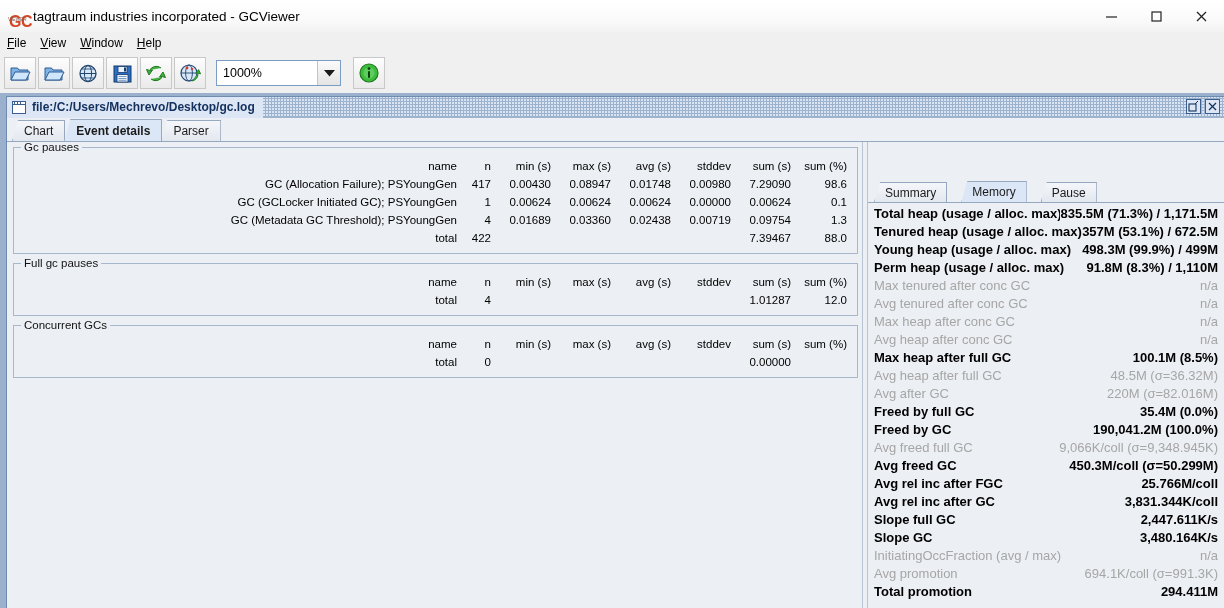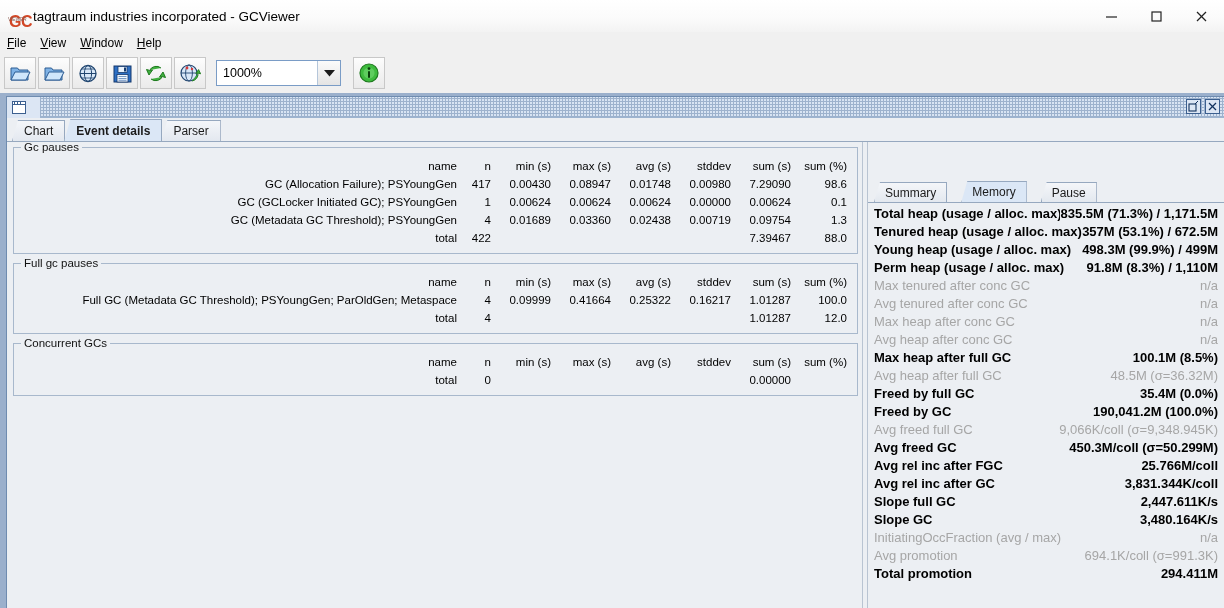--- a/index.html
+++ b/index.html
@@ -450,20 +450,21 @@
     </div>
   </div>
 
   <div class="desktop">
     <div class="iframe-window">
 
       <div class="iframe-title">
         <div class="hatch"></div>
         <div class="iframe-title-inner">
           <div class="frame-doc-icon"></div>
+          <div class="frame-title-text">file:/C:/Users/Mechrevo/Desktop/gc.log</div>
         </div>
         <div class="iframe-btns">
           <div class="iframe-btn">
             <svg width="11" height="11" viewBox="0 0 11 11">
               <rect x="1" y="3" width="7" height="7" fill="none" stroke="#12325e" stroke-width="1.1"></rect>
               <path d="M7 3 L10 0" stroke="#12325e" stroke-width="1"></path>
             </svg>
           </div>
           <div class="iframe-btn">
             <svg width="11" height="11" viewBox="0 0 11 11">
@@ -560,30 +561,20 @@
                   <th class="col-num">min (s)</th>
                   <th class="col-num">max (s)</th>
                   <th class="col-num">avg (s)</th>
                   <th class="col-num">stddev</th>
                   <th class="col-num">sum (s)</th>
                   <th class="col-pct">sum (%)</th>
                 </tr>
               </thead>
               <tbody>
                 <tr>
-                  <td class="name">Full GC (Metadata GC Threshold); PSYoungGen; ParOldGen; Metaspace</td>
-                  <td>4</td>
-                  <td>0.09999</td>
-                  <td>0.41664</td>
-                  <td>0.25322</td>
-                  <td>0.16217</td>
-                  <td>1.01287</td>
-                  <td>100.0</td>
-                </tr>
-                <tr>
                   <td class="name">total</td>
                   <td>4</td>
                   <td></td>
                   <td></td>
                   <td></td>
                   <td></td>
                   <td>1.01287</td>
                   <td>12.0</td>
                 </tr>
               </tbody>
@@ -671,20 +662,24 @@
                 <span class="mem-val">n/a</span>
               </div>
             <div class="mem-row">
                 <span class="mem-label">Max heap after full GC</span>
                 <span class="mem-val">100.1M (8.5%)</span>
               </div>
             <div class="mem-row dim">
                 <span class="mem-label">Avg heap after full GC</span>
                 <span class="mem-val">48.5M (σ=36.32M)</span>
               </div>
+            <div class="mem-row dim">
+                <span class="mem-label">Avg after GC</span>
+                <span class="mem-val">220M (σ=82.016M)</span>
+              </div>
             <div class="mem-row">
                 <span class="mem-label">Freed by full GC</span>
                 <span class="mem-val">35.4M (0.0%)</span>
               </div>
             <div class="mem-row">
                 <span class="mem-label">Freed by GC</span>
                 <span class="mem-val">190,041.2M (100.0%)</span>
               </div>
             <div class="mem-row dim">
                 <span class="mem-label">Avg freed full GC</span>

